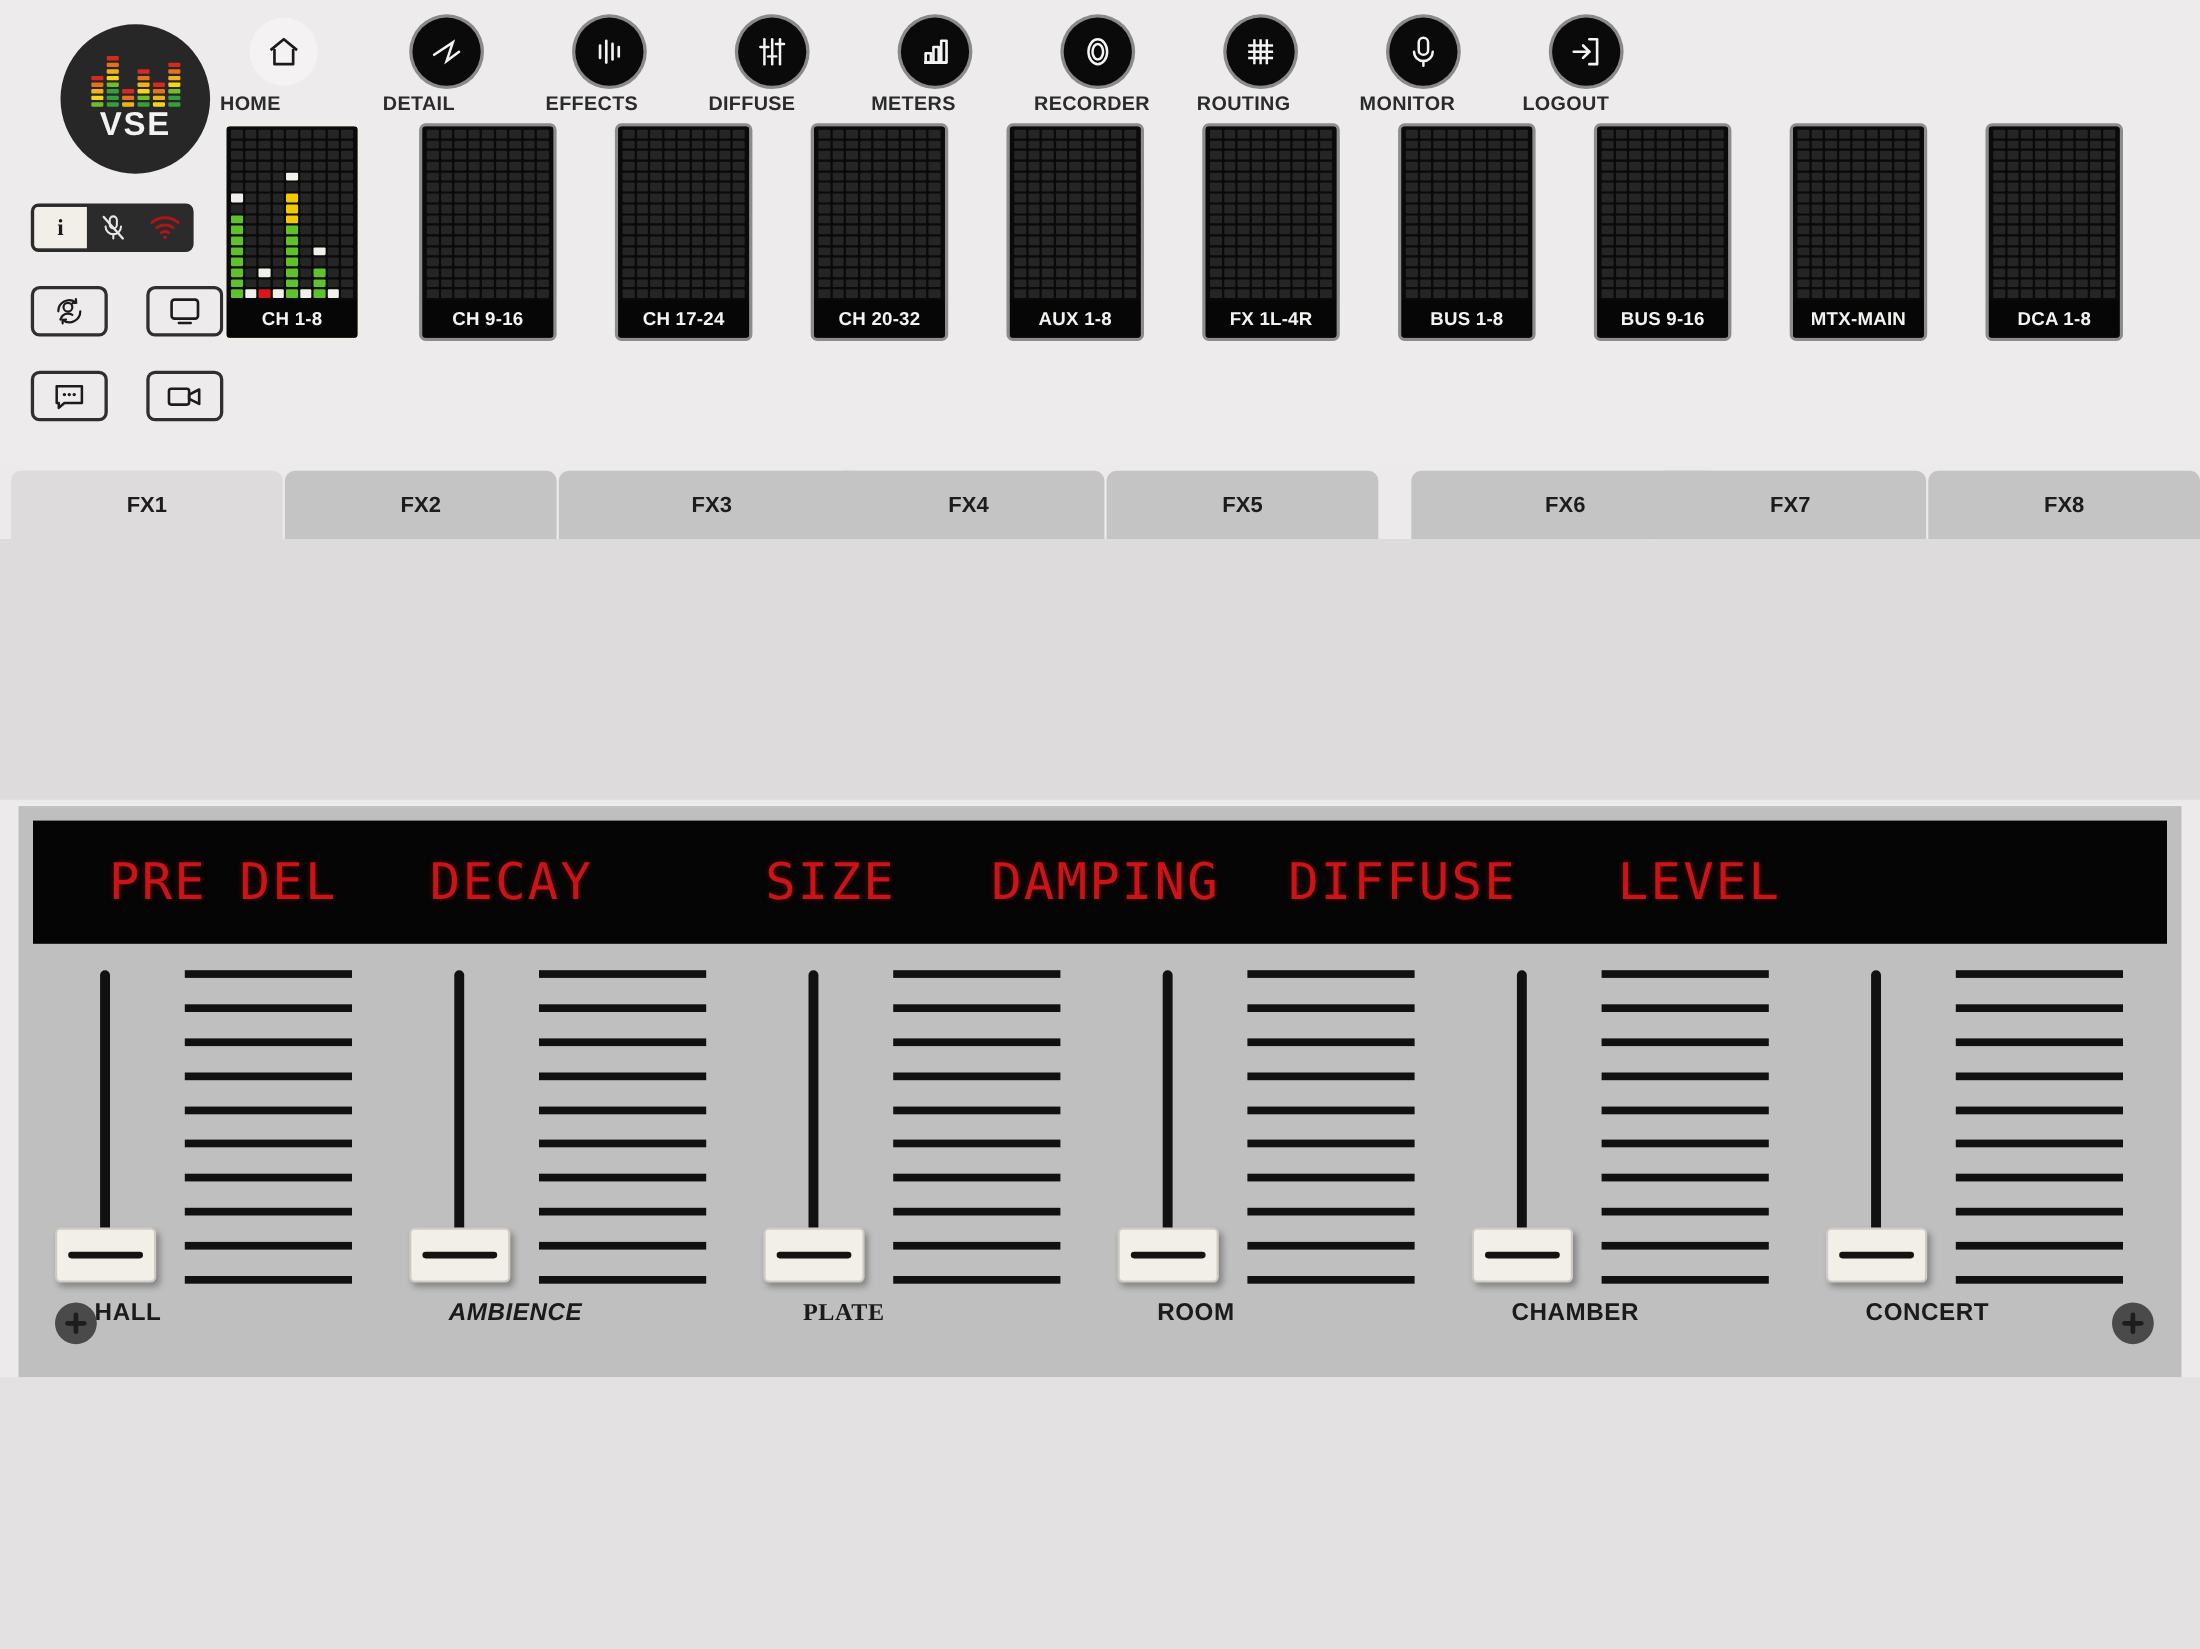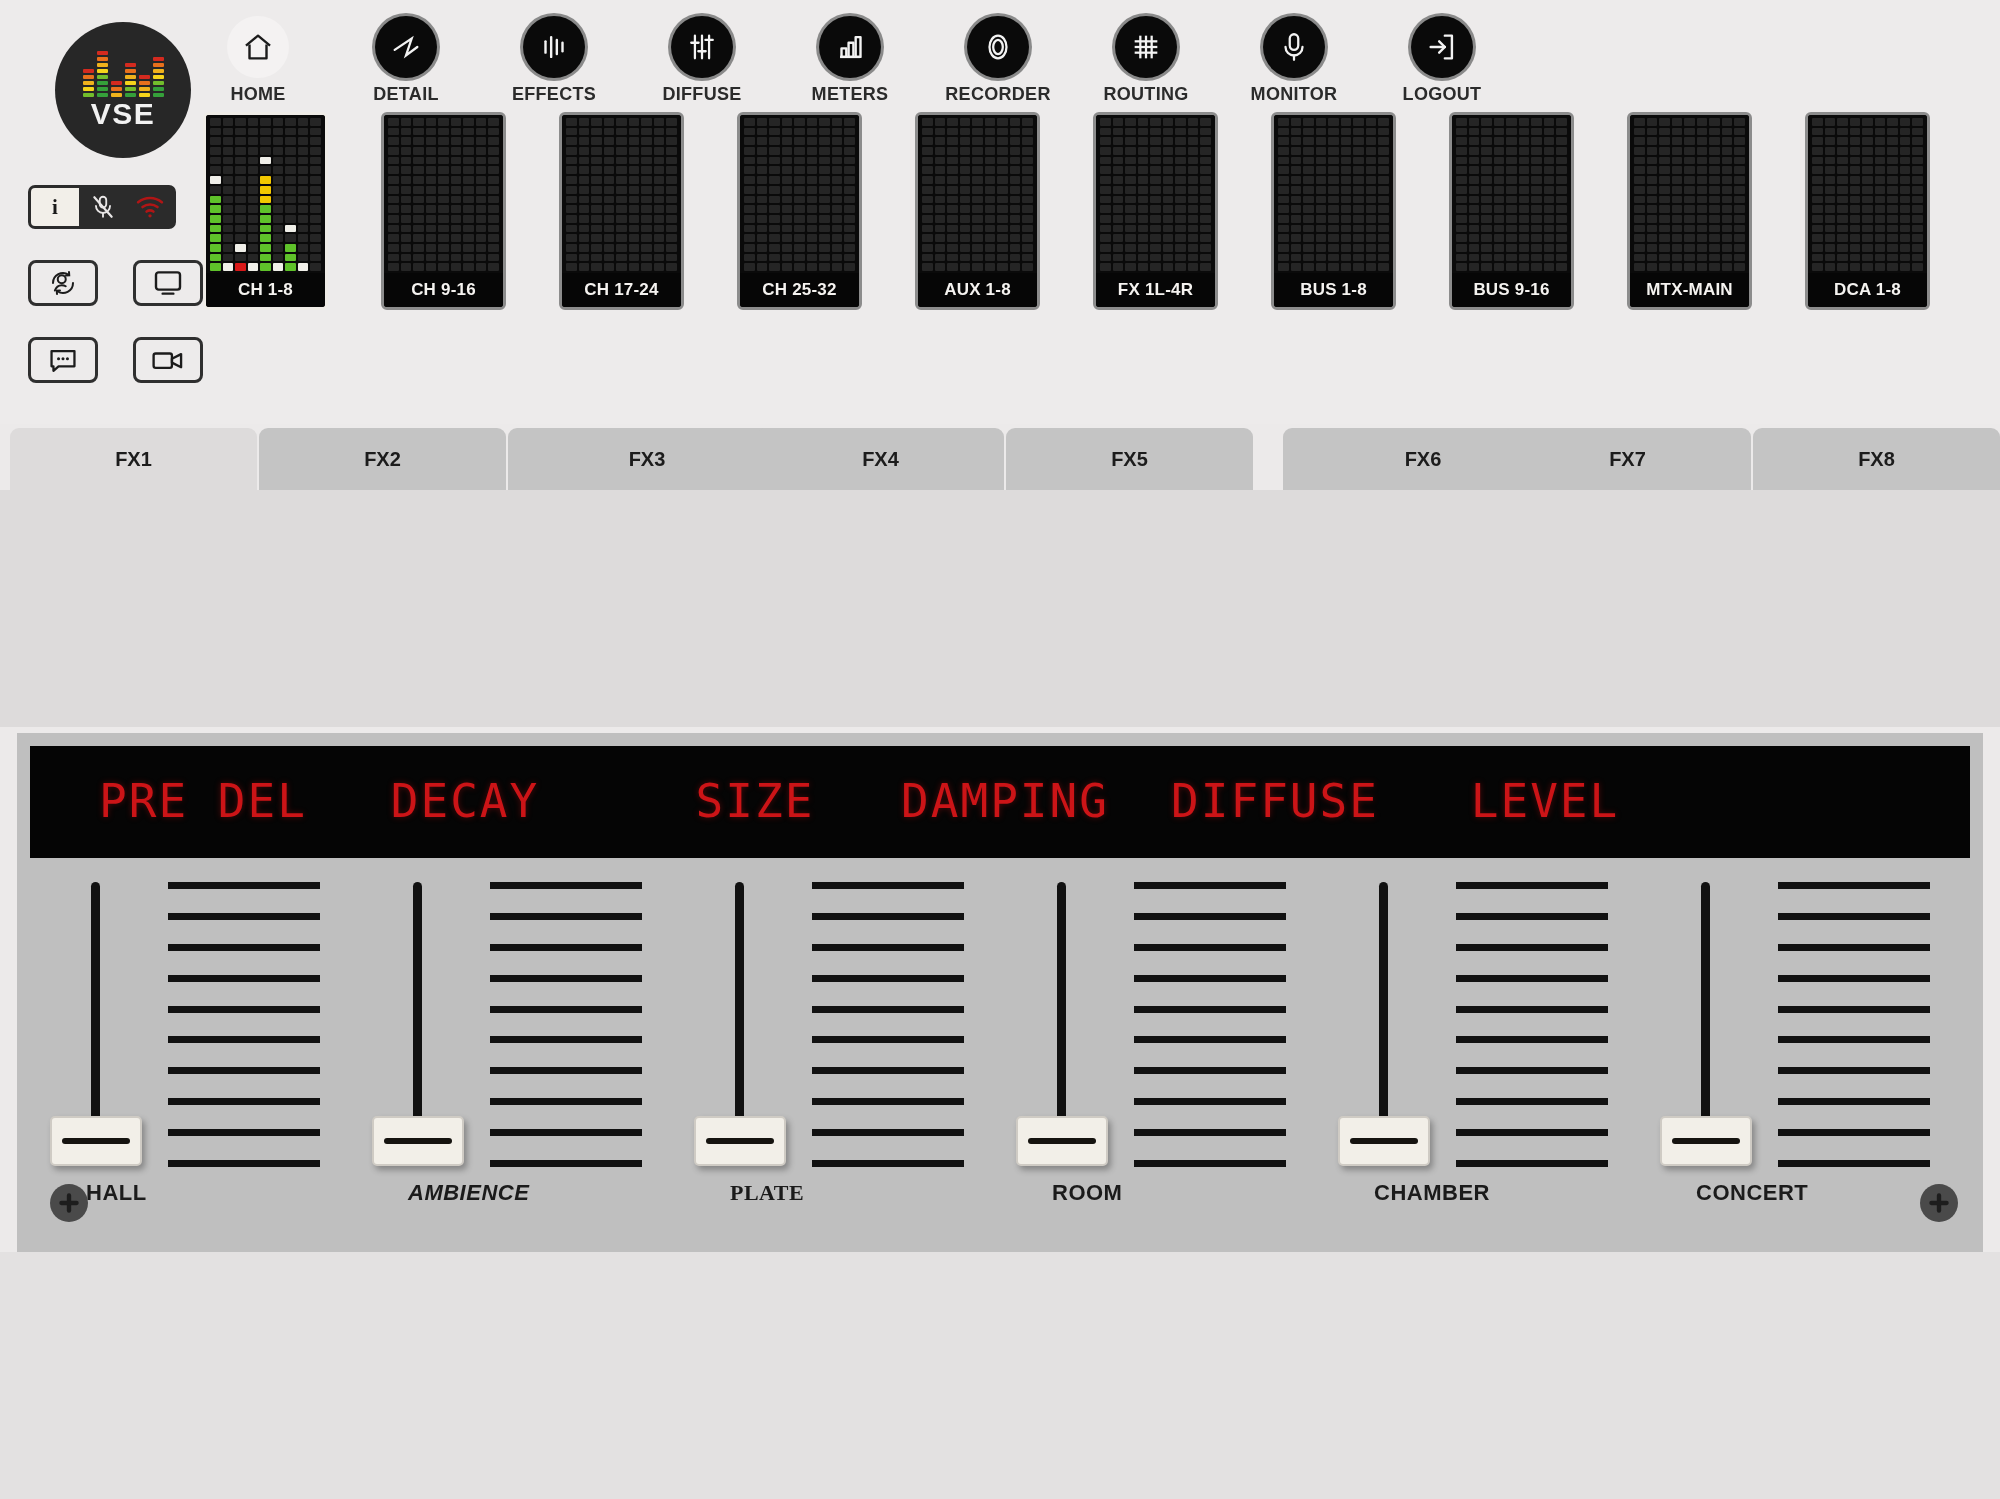--- a/index.html
+++ b/index.html
@@ -74,21 +74,21 @@
   }
   .sq-a { left: 28px; top: 260px; }
   .sq-b { left: 133px; top: 260px; }
   .sq-c { left: 28px; top: 337px; }
   .sq-d { left: 133px; top: 337px; }
 
   
   .nav { position: absolute; left: 200px; top: 8px; width: 1800px; height: 110px; }
   .navitem {
     position: absolute; top: 0;
-    width: 116px; text-align: center;
+    width: 116px; text-align: left;
   }
   .navcircle {
     width: 62px; height: 62px; border-radius: 50%;
     margin: 8px auto 6px auto;
     background: #0a0a0a;
     box-shadow: 0 0 0 3px #8a8a8a;
     display: flex; align-items: center; justify-content: center;
   }
   .navcircle.active { background: #f4f2f2; box-shadow: none; }
   .navlabel {
@@ -1054,21 +1054,21 @@
             <div class="cell"></div>
             <div class="cell"></div>
             <div class="cell"></div>
             <div class="cell"></div>
             <div class="cell"></div>
             <div class="cell"></div>
             <div class="cell"></div>
             <div class="cell"></div>
             <div class="cell"></div>
           </div>
-          <div class="panel-label">CH 25-32</div>
+          <div class="panel-label">CH 20-32</div>
         </div>
         <div class="panel" style="left: 712px;">
           <div class="matrix">
             <div class="cell"></div>
             <div class="cell"></div>
             <div class="cell"></div>
             <div class="cell"></div>
             <div class="cell"></div>
             <div class="cell"></div>
             <div class="cell"></div>

